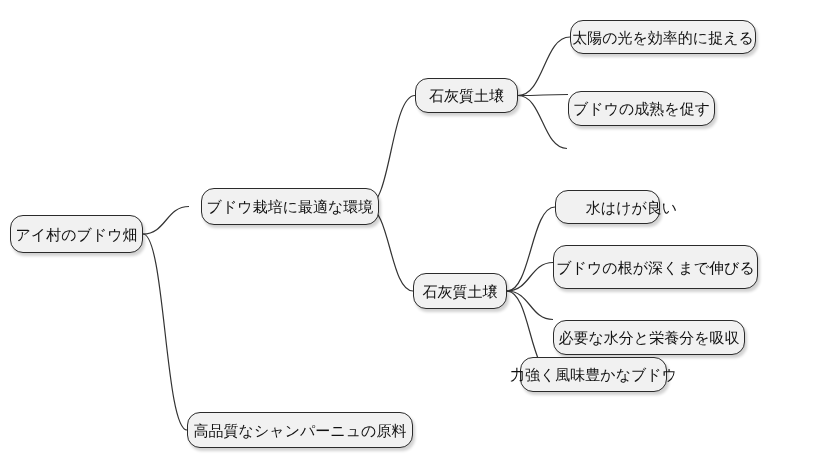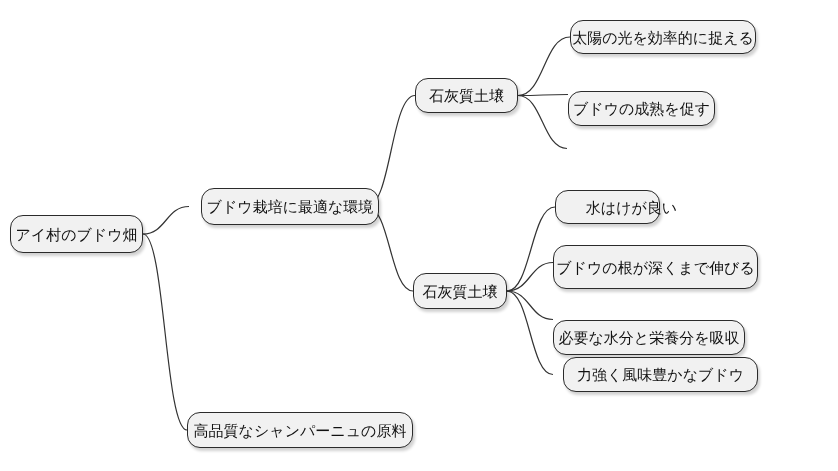--- a/index.html
+++ b/index.html
@@ -89,16 +89,16 @@
   </div>
   <div class="node" style="left: 555px; top: 190px; width: 105px; height: 34px; padding-left: 48px;">
     <span>水はけが良い</span>
   </div>
   <div class="node" style="left: 553px; top: 245px; width: 205px; height: 44px;">
     <span>ブドウの根が深くまで伸びる</span>
   </div>
   <div class="node" style="left: 553px; top: 302px; width: 192px; height: 35px; margin-top: 18px;">
     <span>必要な水分と栄養分を吸収</span>
   </div>
-  <div class="node" style="left: 563px; top: 357px; width: 195px; height: 35px;">
+  <div class="node" style="left: 520px; top: 357px; width: 147px; height: 35px;">
     <span>力強く風味豊かなブドウ</span>
   </div>
 </div>
 
 </body></html>

